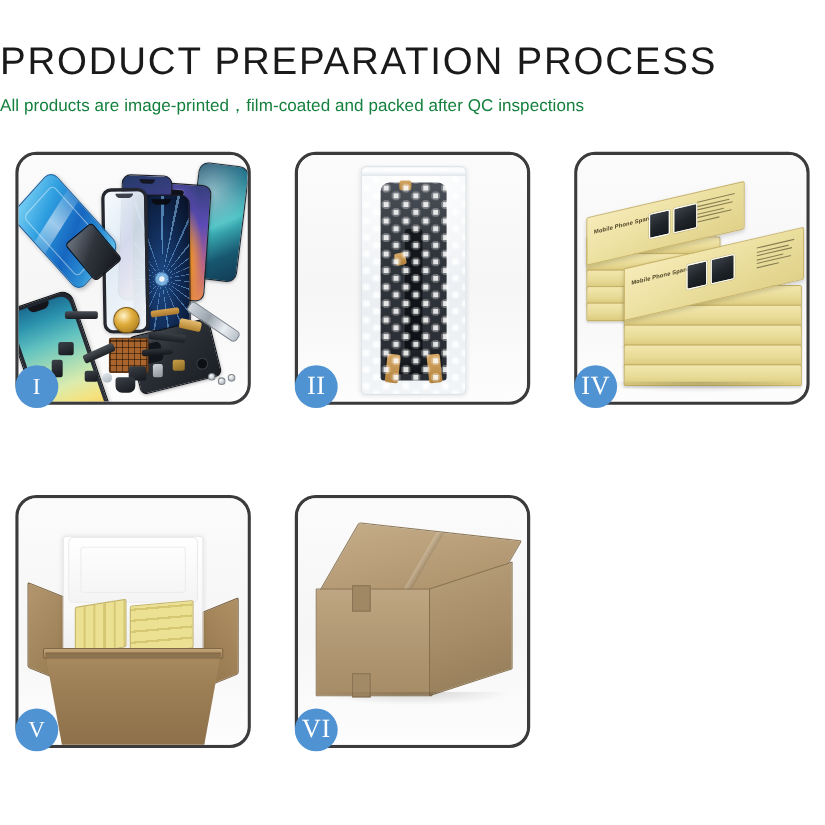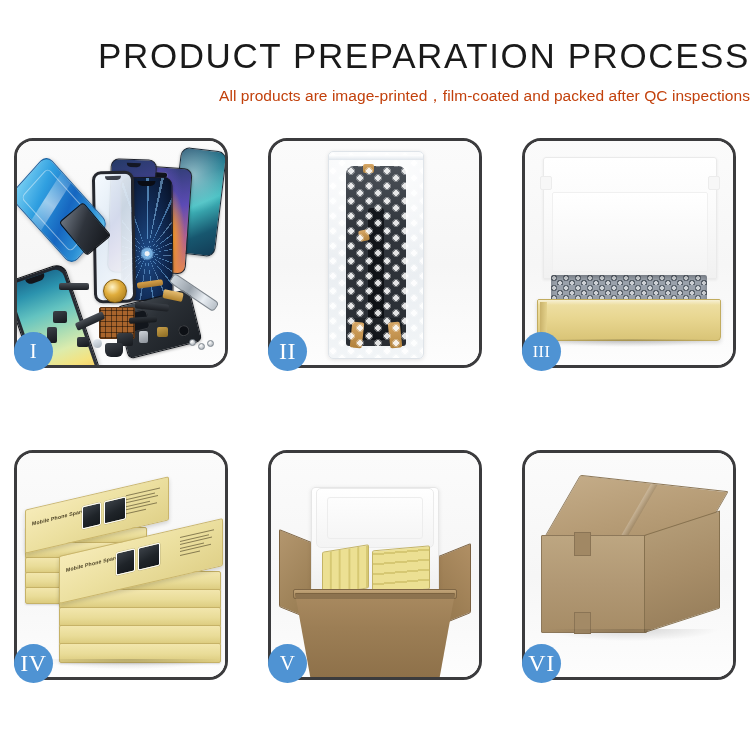--- a/index.html
+++ b/index.html
@@ -21,38 +21,37 @@
     height: 750px;
     background: #ffffff;
   }
 
   
   .header {
     position: absolute;
     left: 0;
     top: 34px;
     width: 750px;
-    text-align: right;
+    text-align: left;
   }
   .title {
     font-size: 35px;
     letter-spacing: 1.6px;
     color: #1a1a1a;
     font-weight: 400;
     line-height: 44px;
     white-space: nowrap;
   }
   .subtitle {
     margin-top: 8px;
     font-size: 15.5px;
-    color: #c2410c;
+    color: #15803d;
     font-weight: 400;
     letter-spacing: 0.05px;
     white-space: nowrap;
-    padding-left: 48px;
   }
 
   
   .grid {
     position: absolute;
     left: 14px;
     top: 138px;
     width: 722px;
     height: 542px;
     display: grid;
@@ -865,33 +864,20 @@
           <div class="tape t2"></div>
           <div class="tape t3"></div>
           <div class="tape t4"></div>
           <div class="bubbles"></div>
           <div class="bag-seam"></div>
         </div>
       </div>
       <div class="badge wide">II</div>
     </div>
 
-    <div class="panel">
-      <div class="panel-inner">
-        <div class="box3-wrap">
-          <div class="foam-lid">
-            <div class="foam-tab-r"></div>
-          </div>
-          <div class="bubble-fill"></div>
-          <div class="kraft-tray"></div>
-          <div class="tray-shadow"></div>
-        </div>
-      </div>
-      <div class="badge xwide">III</div>
-    </div>
 
     <div class="panel">
       <div class="panel-inner">
         <div class="stack">
           <div class="sbox col-a a1"></div>
           <div class="sbox col-a a2"></div>
           <div class="sbox col-a a3"></div>
           <div class="sbox col-a a4"></div>
           <div class="sbox col-a a5"></div>
           <div class="sbox col-b b1"></div>

